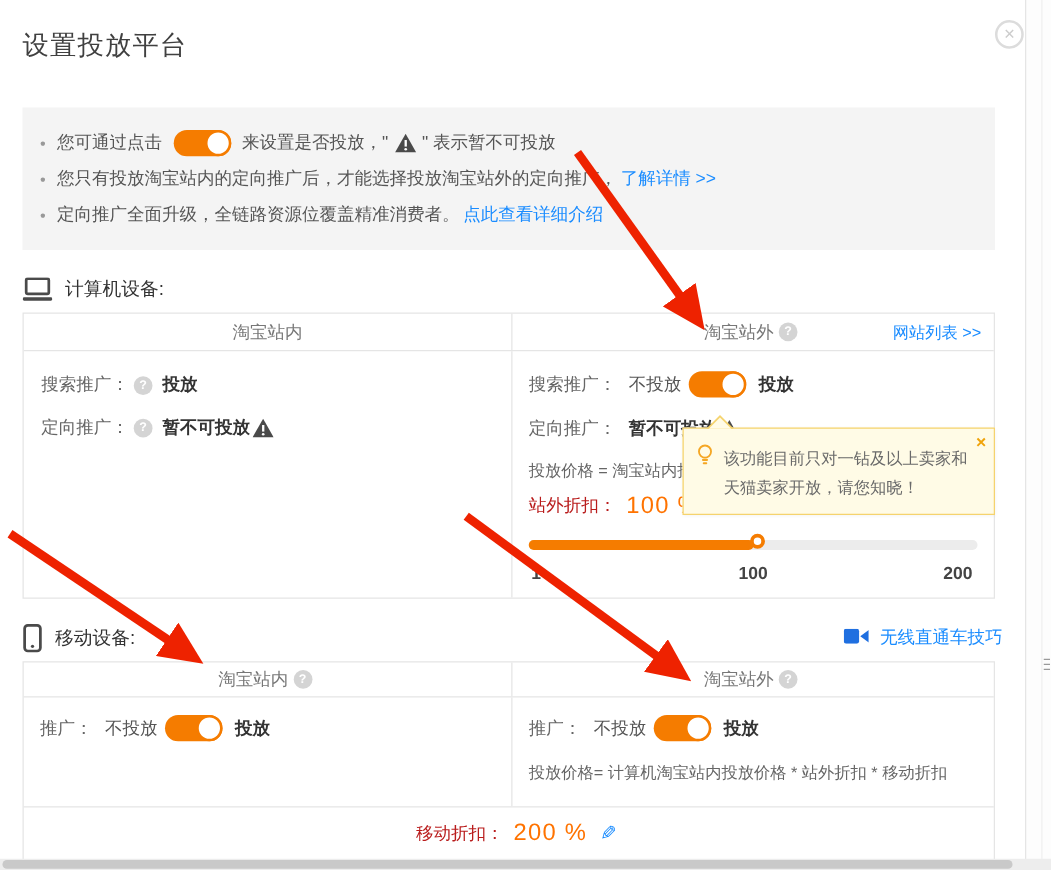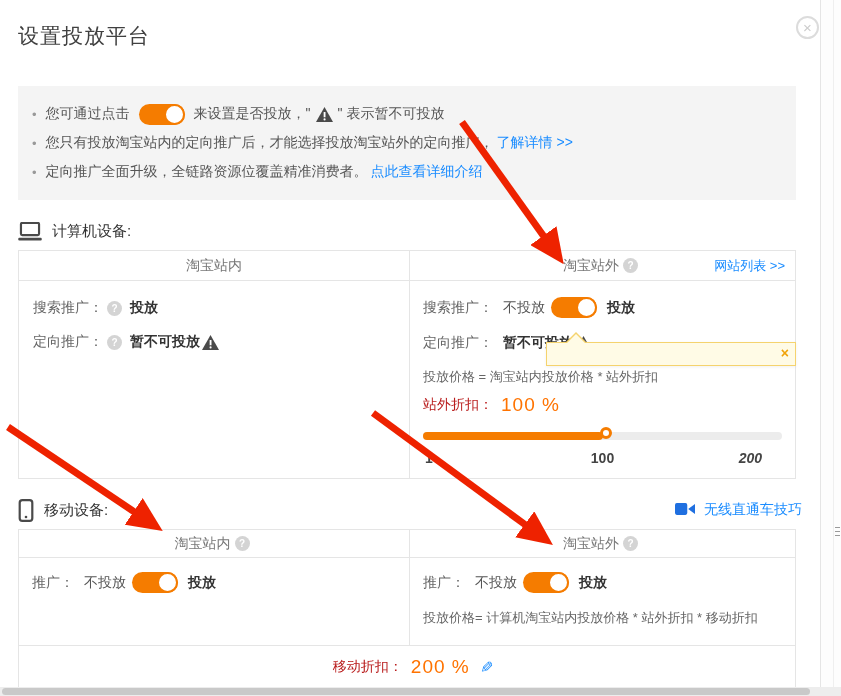--- a/index.html
+++ b/index.html
@@ -65,21 +65,21 @@
   .discount-val { color:#ff7300; font-size:19px; margin-left:8px; letter-spacing:1px; }
 
   
   .slider { position:relative; height:8px; background:#ececec; border-radius:4px; margin-top:16px; cursor:pointer; }
   .slider .fill { position:relative; height:8px; background:#f57c00; border-radius:4px; width:50%; }
   .slider .knob { position:absolute; right:-9px; top:-5px; width:12px; height:12px; background:#fff;
     border:3px solid #f57c00; border-radius:50%; cursor:grab; }
   .slider-labels { position:relative; height:18px; margin-top:10px; font-weight:bold; color:#444; font-size:14px; }
   .slider-labels .s-min { position:absolute; left:2px; }
   .slider-labels .s-mid { position:absolute; left:50%; transform:translateX(-50%); }
-  .slider-labels .s-max { position:absolute; right:20px;font-style:italic; }
+  .slider-labels .s-max { position:absolute; right:4px; }
 
   
   .tbl.computer .tbl-head { height:30px; }
   .tbl.computer .tbl-body { min-height:197px; }
 
   
   .tbl.mobile .tbl-head { height:28px; }
   .tbl.mobile .tbl-body { min-height:87px; }
   .tbl.mobile .bcell-left, .tbl.mobile .bcell-right { padding:14px 13px 0 13px; }
   .m-bottom { border-top:1px solid #e5e5e5; height:76px; position:relative; }
@@ -228,20 +228,30 @@
             <span class="s-min">1</span>
             <span class="s-mid">100</span>
             <span class="s-max">200</span>
           </div>
         </div>
       </div>
     </div>
 
     <div class="tooltip">
       <span class="tt-close">×</span>
+      <div class="tt-inner">
+        <span>
+          <svg viewBox="0 0 16 22" width="14" height="19">
+              <circle cx="8" cy="7.2" r="5.6" fill="none" stroke="#f5a623" stroke-width="1.7"></circle>
+              <rect x="5.2" y="14" width="5.6" height="2" rx="1" fill="#f5a623"></rect>
+              <rect x="5.9" y="17.2" width="4.2" height="1.8" rx="0.9" fill="#f5a623"></rect>
+            </svg>
+        </span>
+        <span class="tt-text">该功能目前只对一钻及以上卖家和天猫卖家开放，请您知晓！</span>
+      </div>
     </div>
 
     <div class="section-hd">
       <span class="sec-icon">
         <svg viewBox="0 0 15 23" width="16" height="23">
             <rect x="1.2" y="1.2" width="12.6" height="20.6" rx="2.6" fill="none" stroke="#4a4a4a" stroke-width="2.2"></rect>
             <circle cx="7.5" cy="18" r="1.3" fill="#4a4a4a"></circle>
           </svg>
       </span>
       <span class="section-label">移动设备:</span>

